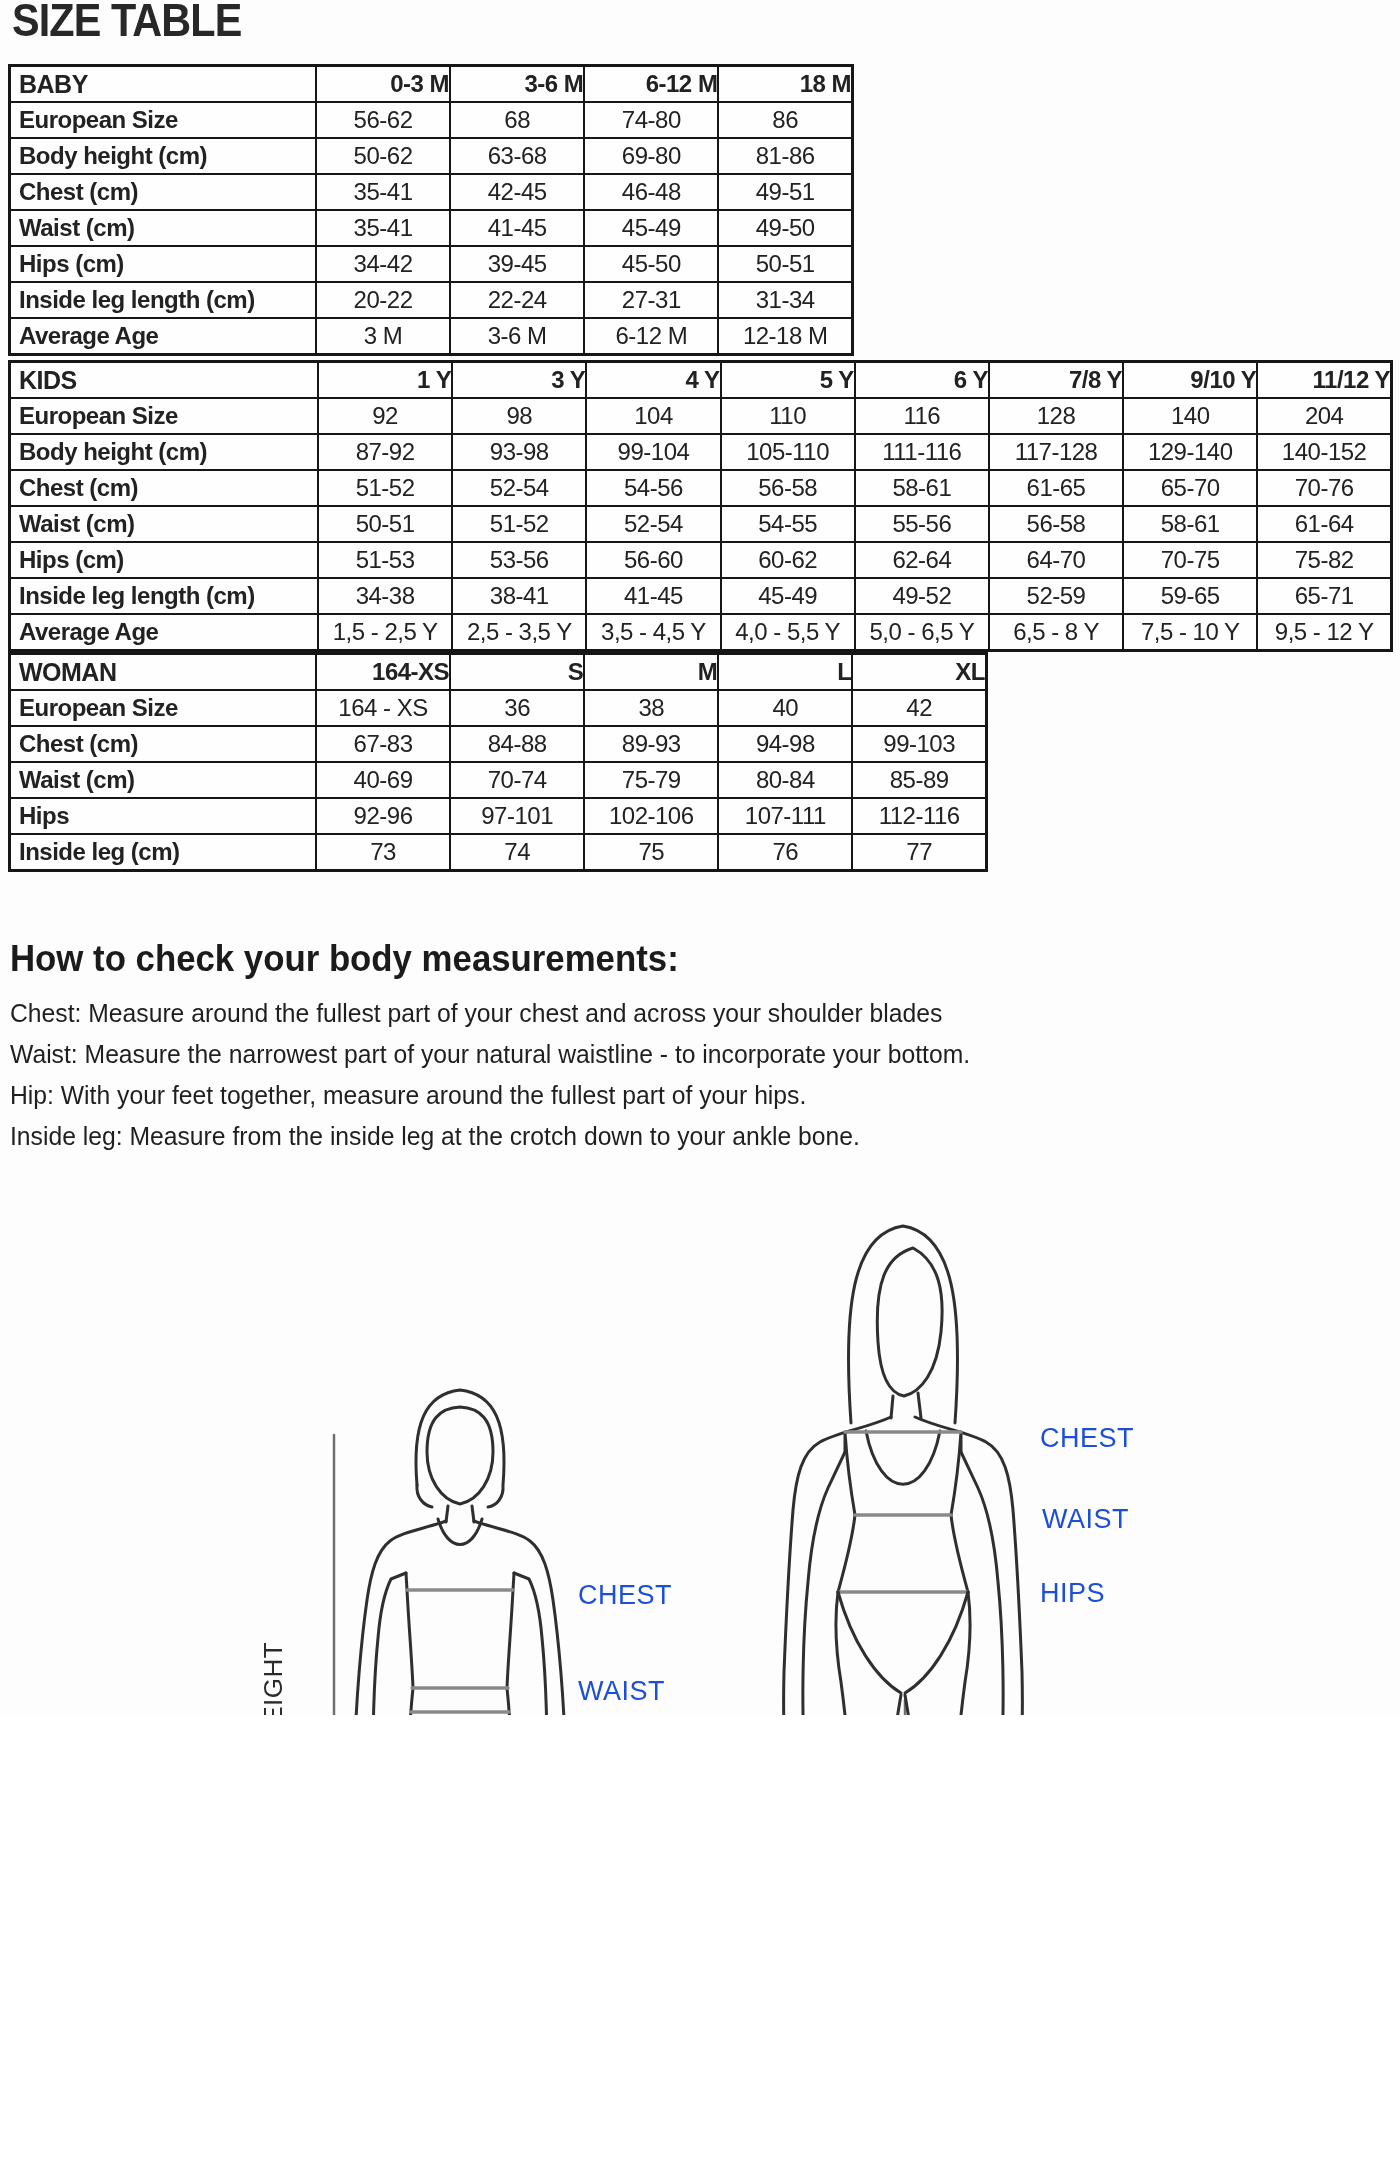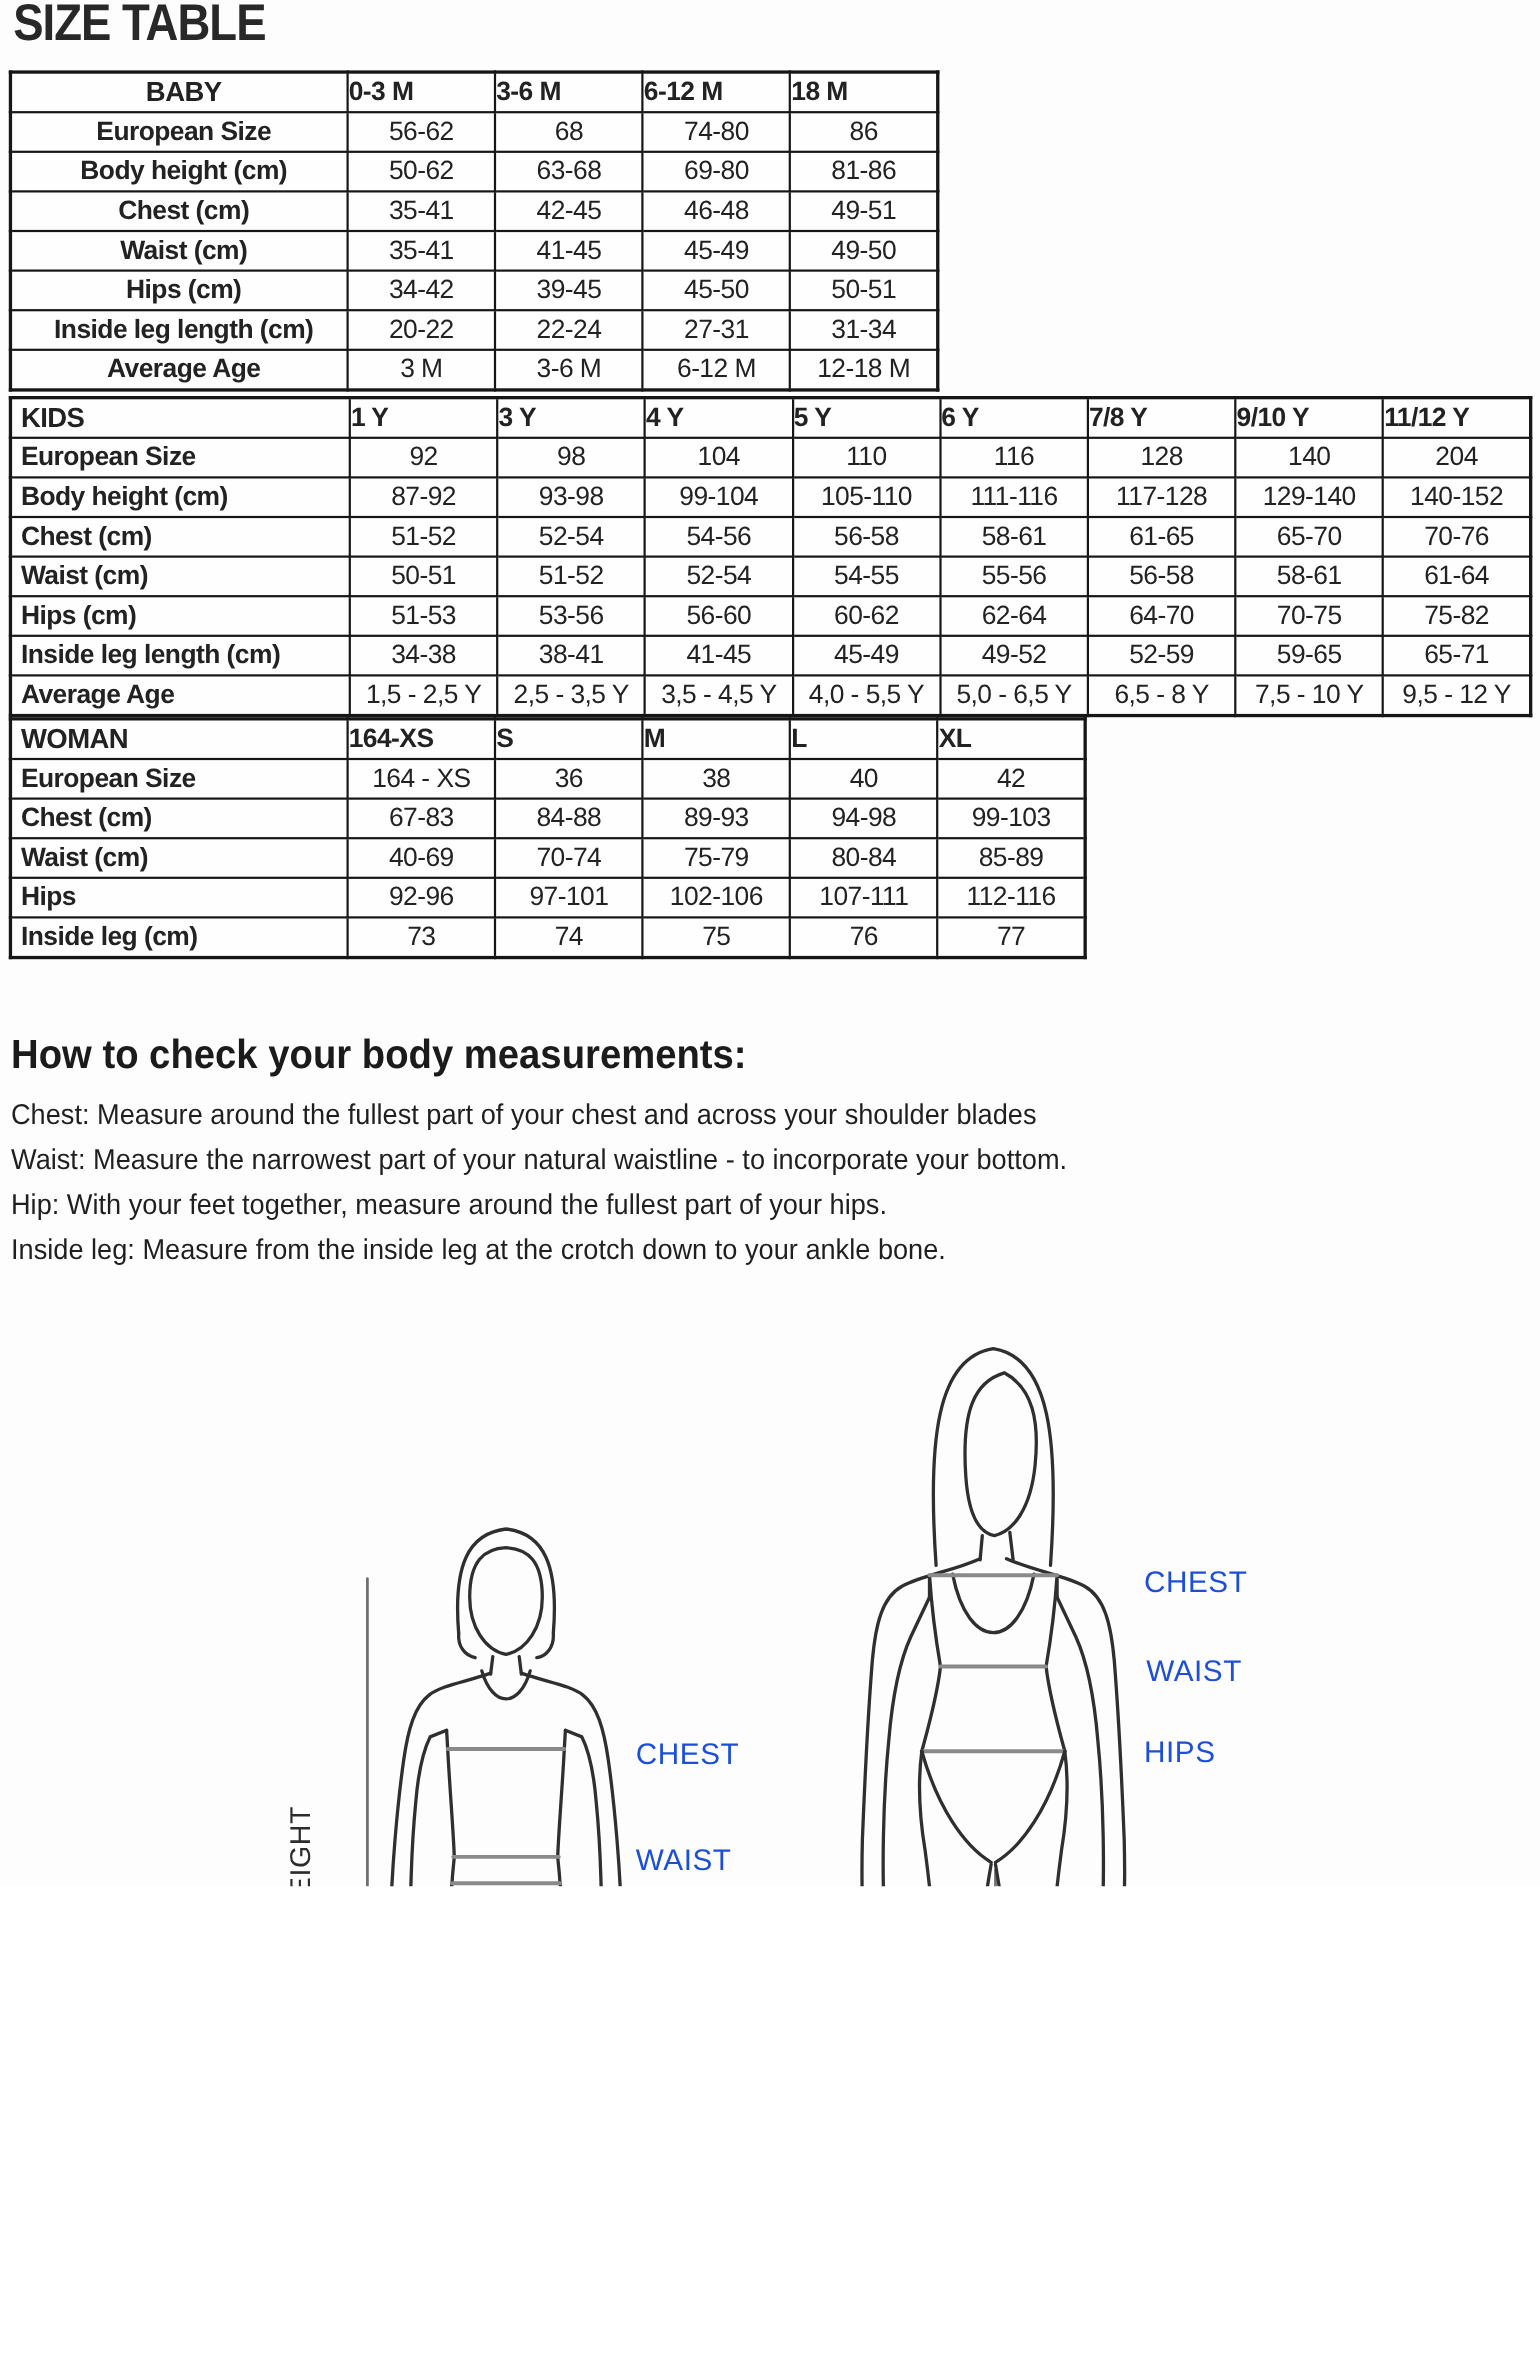--- a/index.html
+++ b/index.html
@@ -11,25 +11,25 @@
               letter-spacing:-1px;color:#282828;transform:scaleX(0.88);transform-origin:0 50%;
               white-space:nowrap;}
 
   
   table.sizes{position:absolute;border-collapse:collapse;table-layout:fixed;
               background:#fefefe;border:3px solid #161616;}
   table.sizes th,table.sizes td{border:2px solid #161616;height:34px;padding:0;
               font-size:24px;letter-spacing:-0.5px;line-height:1;vertical-align:middle;
               white-space:nowrap;overflow:hidden;color:#222;}
   table.sizes th.corner{font-weight:700;text-align:left;padding-left:8px;font-size:25px;}
-  table.sizes th.colhead{font-weight:700;text-align:left;}
+  table.sizes th.colhead{font-weight:700;text-align:right;}
   table.sizes th.rowlabel{font-weight:700;text-align:left;padding-left:8px;}
   table.sizes td.datacell{text-align:center;}
   #baby-table{left:8px;top:64px;width:846px;}
-  #baby-table th:first-child{width:296px;text-align:center;}
+  #baby-table th:first-child{width:296px;}
   #kids-table{left:8px;top:360px;width:1385px;}
   #kids-table th:first-child{width:298px;}
   #woman-table{left:8px;top:652px;width:980px;}
   #woman-table th:first-child{width:296px;}
 
   
   .howto-heading{position:absolute;left:10px;top:938px;font-size:37px;font-weight:700;
                  color:#1b1b1b;transform:scaleX(0.94);transform-origin:0 0;white-space:nowrap;}
   .howto-line{position:absolute;left:10px;font-size:26px;color:#1f1f1f;
               transform:scaleX(0.95);transform-origin:0 0;white-space:nowrap;}

